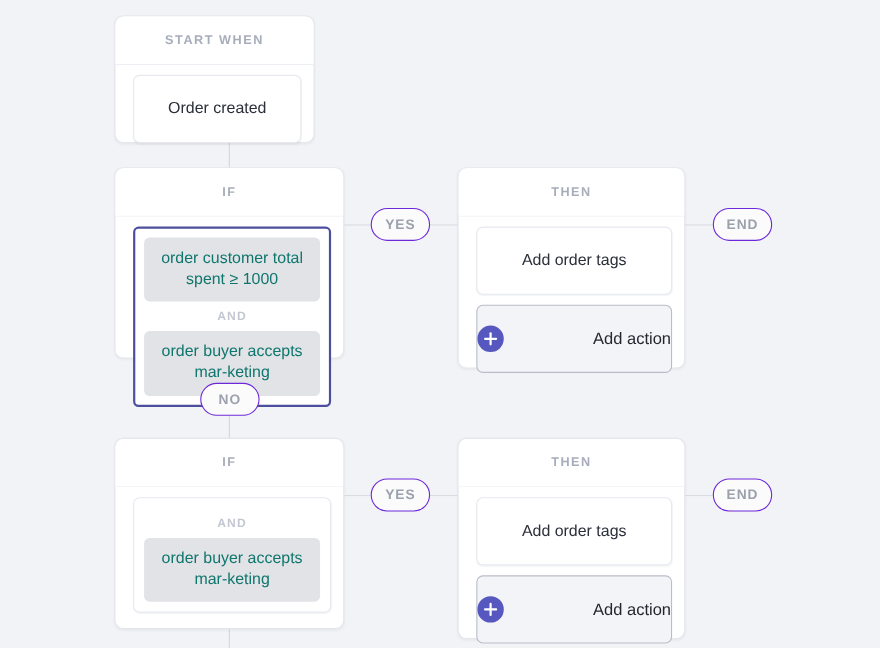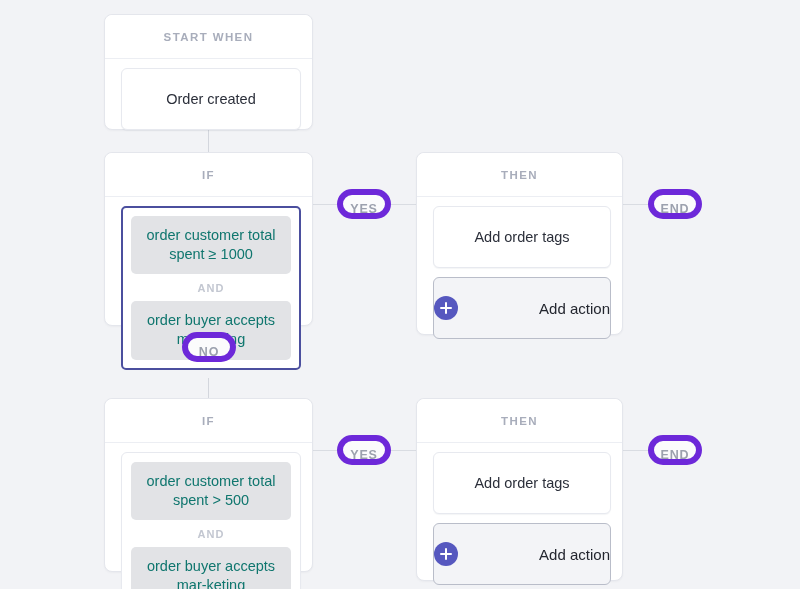--- a/index.html
+++ b/index.html
@@ -150,21 +150,21 @@
   .plus-circle::after {
     top: 6px; bottom: 6px; left: 11px; width: 2px;
   }
 
   
   .pill {
     position: absolute;
     height: 30px;
     line-height: 28px;
     background: #fbfbfc;
-    border: 6px solid #6d28d9;
+    border: 1px solid #6d28d9;
     border-radius: 16px;
     text-align: center;
     font-size: 12.5px;
     letter-spacing: 0.9px;
     font-weight: 700;
     color: #9ca1ae;
     box-sizing: border-box;
     user-select: none;
   }
 </style>
@@ -177,21 +177,21 @@
   <div class="conn-h" style="left:313px; top:204px; width:24px;"></div>
   <div class="conn-h" style="left:391px; top:204px; width:25px;"></div>
   <div class="conn-h" style="left:623px; top:204px; width:25px;"></div>
   <div class="conn-v" style="left:208px; top:326px; height:22px;"></div>
   <div class="conn-v" style="left:208px; top:378px; height:22px;"></div>
   <div class="conn-h" style="left:313px; top:450px; width:24px;"></div>
   <div class="conn-h" style="left:391px; top:450px; width:25px;"></div>
   <div class="conn-h" style="left:623px; top:450px; width:25px;"></div>
   <div class="conn-v" style="left:208px; top:572px; height:17px;"></div>
 
-  <div class="group" style="left:104px; top:14px; width:209px; height:116px;">
+  <div class="group" style="left:104px; top:14px; width:182px; height:116px;">
     <div class="group-header">START WHEN</div>
     <div class="group-body">
       <div class="card">
         <span>Order created</span>
       </div>
     </div>
   </div>
 
   <div class="group" style="left:104px; top:152px; width:209px; height:174px;">
     <div class="group-header">IF</div>
@@ -215,27 +215,26 @@
       <div style="height:9px;"></div>
       <div class="add-action">
         <span class="plus-circle"></span>
         <span>Add action</span>
       </div>
     </div>
   </div>
 
   <div class="pill" style="left:648px; top:189px; width:54px;">END</div>
 
-  <div class="pill" style="left:182px; top:332px; width:54px;">NO</div>
+  <div class="pill" style="left:182px; top:348px; width:54px;">NO</div>
 
   <div class="group" style="left:104px; top:398px; width:209px; height:174px;">
     <div class="group-header">IF</div>
     <div class="group-body">
       <div class="cond-panel">
-        <div class="chip">order customer total spent &gt; 500</div>
         <div class="and-label">AND</div>
         <div class="chip">order buyer accepts mar-keting</div>
       </div>
     </div>
   </div>
 
   <div class="pill" style="left:337px; top:435px; width:54px;">YES</div>
 
   <div class="group" style="left:416px; top:398px; width:207px; height:183px;">
     <div class="group-header">THEN</div>

